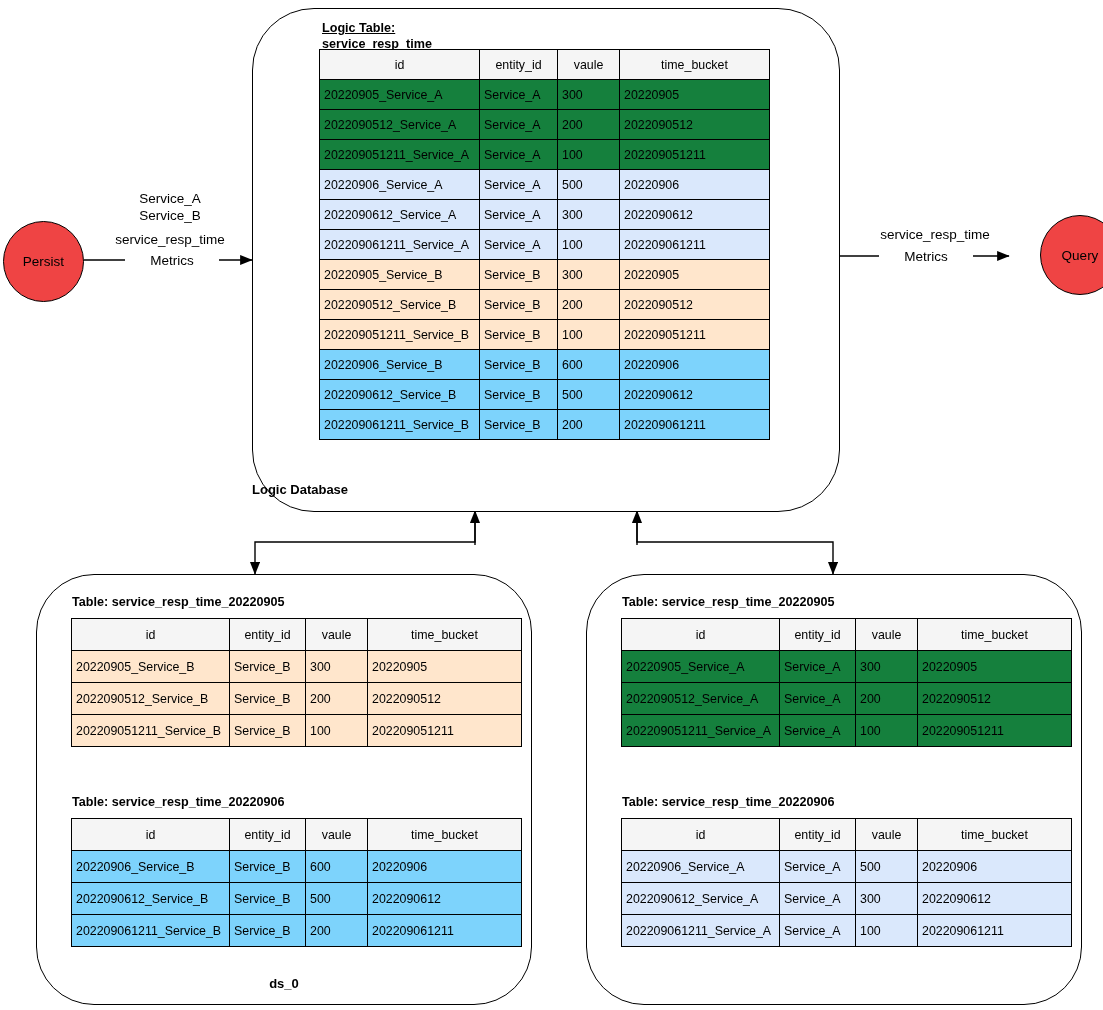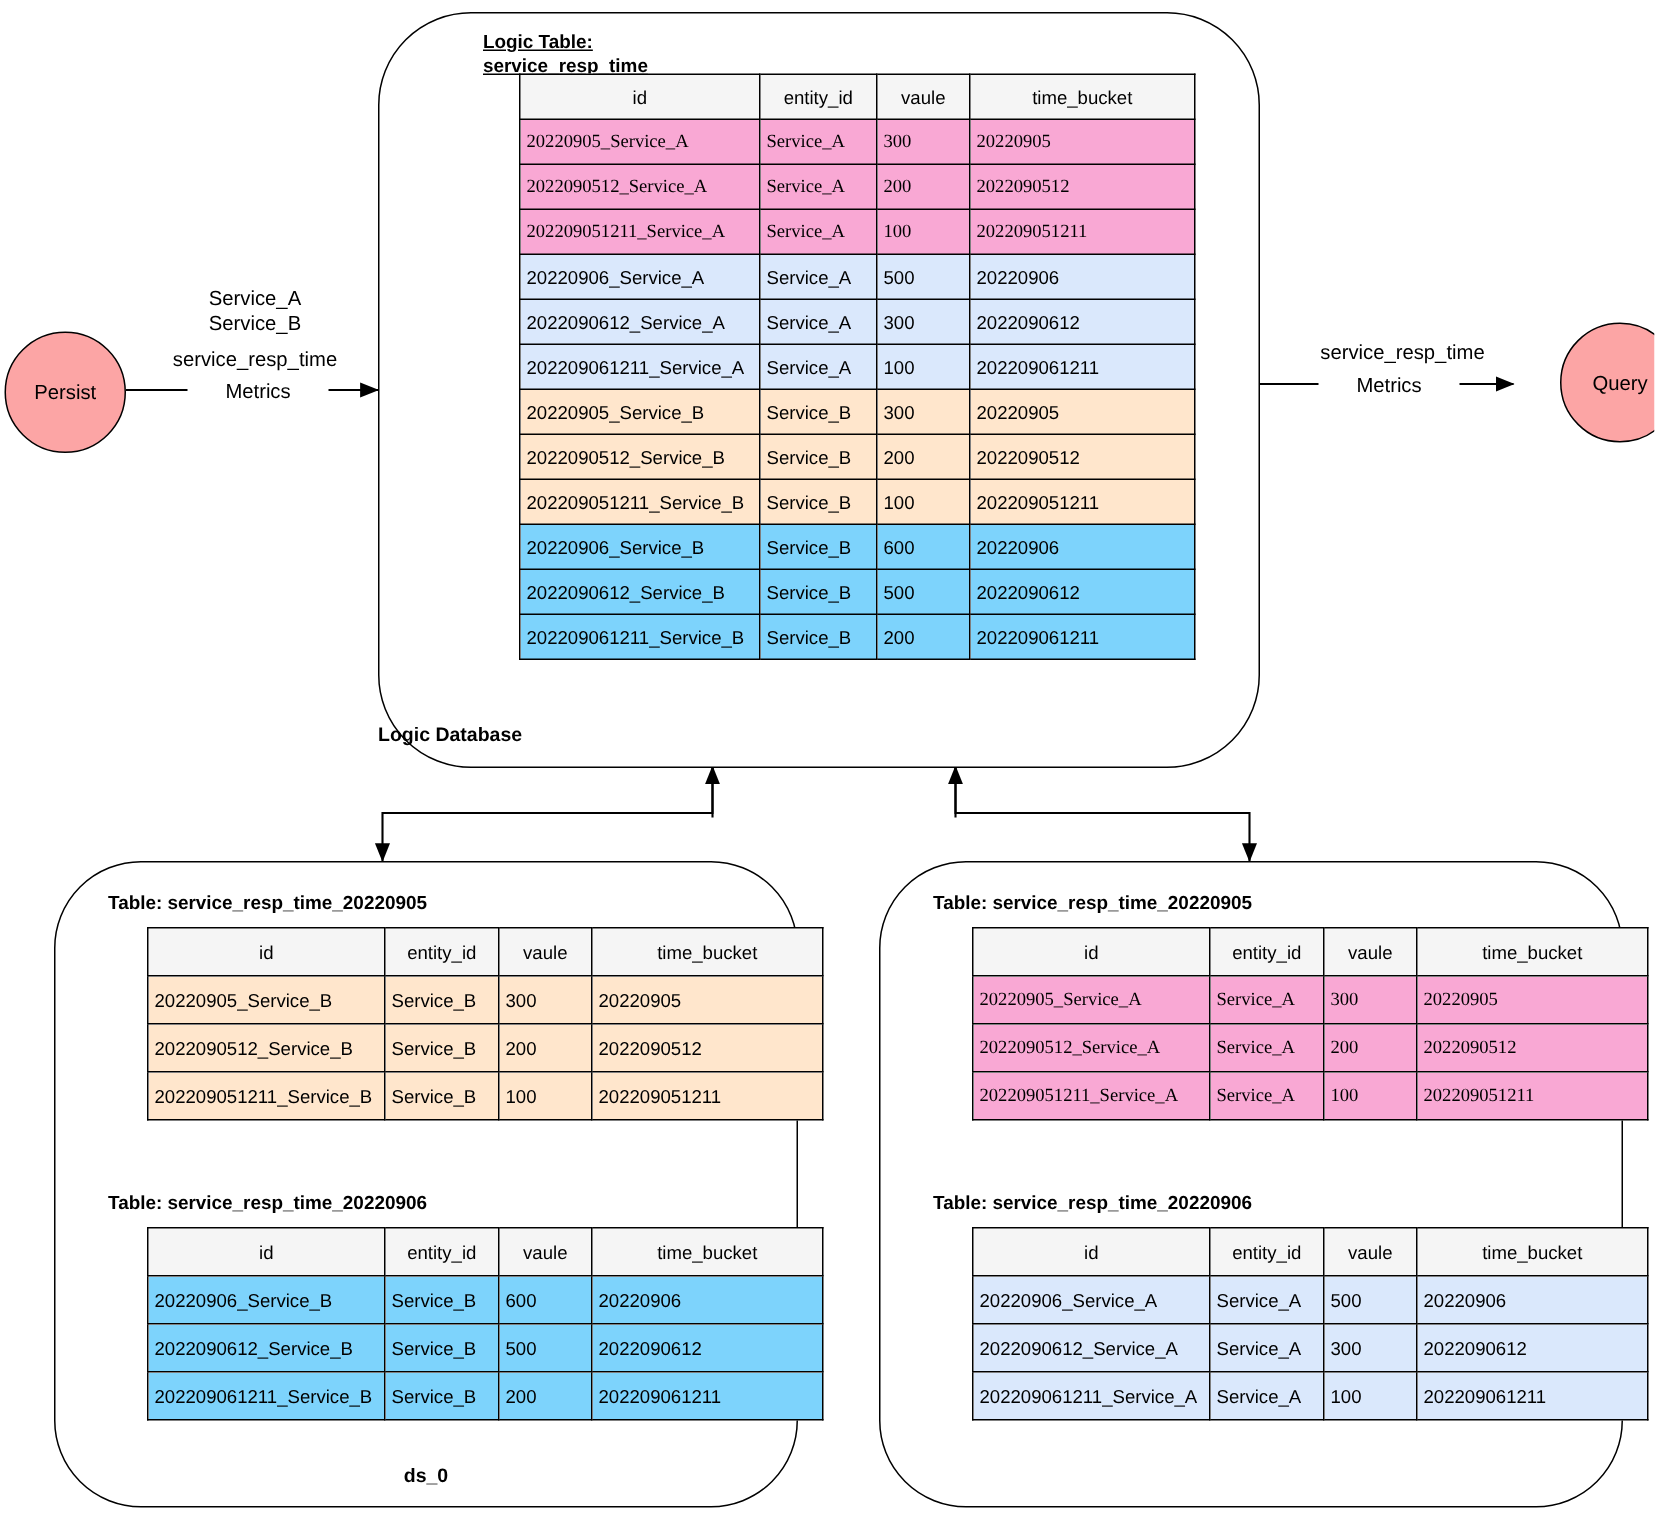--- a/index.html
+++ b/index.html
@@ -25,21 +25,21 @@
     width: 1103px;
     height: 1010px;
     pointer-events: none;
   }
 
   
   .circle-node {
     position: absolute;
     border: 1.3px solid #000;
     border-radius: 50%;
-    background: #fca5a5;
+    background: #ef4444;
     display: flex;
     align-items: center;
     justify-content: center;
     font-size: 13.5px;
     color: #000;
     box-sizing: border-box;
   }
 
   
   .round-box {
@@ -84,21 +84,20 @@
     padding: 0 2px;
   }
 
   
   table.grid {
     position: absolute;
     border-collapse: collapse;
     table-layout: fixed;
     background: #ffffff;
     font-size: 12.4px;
-    margin-left: 27px;
   }
   table.grid th,
   table.grid td {
     border: 1px solid #000000;
     height: 30px;
     padding: 0 4px;
     font-weight: normal;
     color: #000;
     overflow: hidden;
     white-space: nowrap;
@@ -110,21 +109,21 @@
   }
   table.grid td {
     text-align: left;
   }
   table.grid.small th,
   table.grid.small td {
     height: 32px;
     font-size: 12.4px;
   }
   
-  tr.tint-green  td { background: #f9a8d4; font-family: Liberation Serif, serif; }
+  tr.tint-green  td { background: #15803d; }
   tr.tint-blue   td { background: #dae8fc; }
   tr.tint-orange td { background: #ffe6cc; }
   tr.tint-yellow td { background: #7dd3fc; }
 </style>
 </head>
 <body>
 
 <div id="canvas">
 
   <svg class="svg-layer" viewBox="0 0 1103 1010" width="1103" height="1010">

